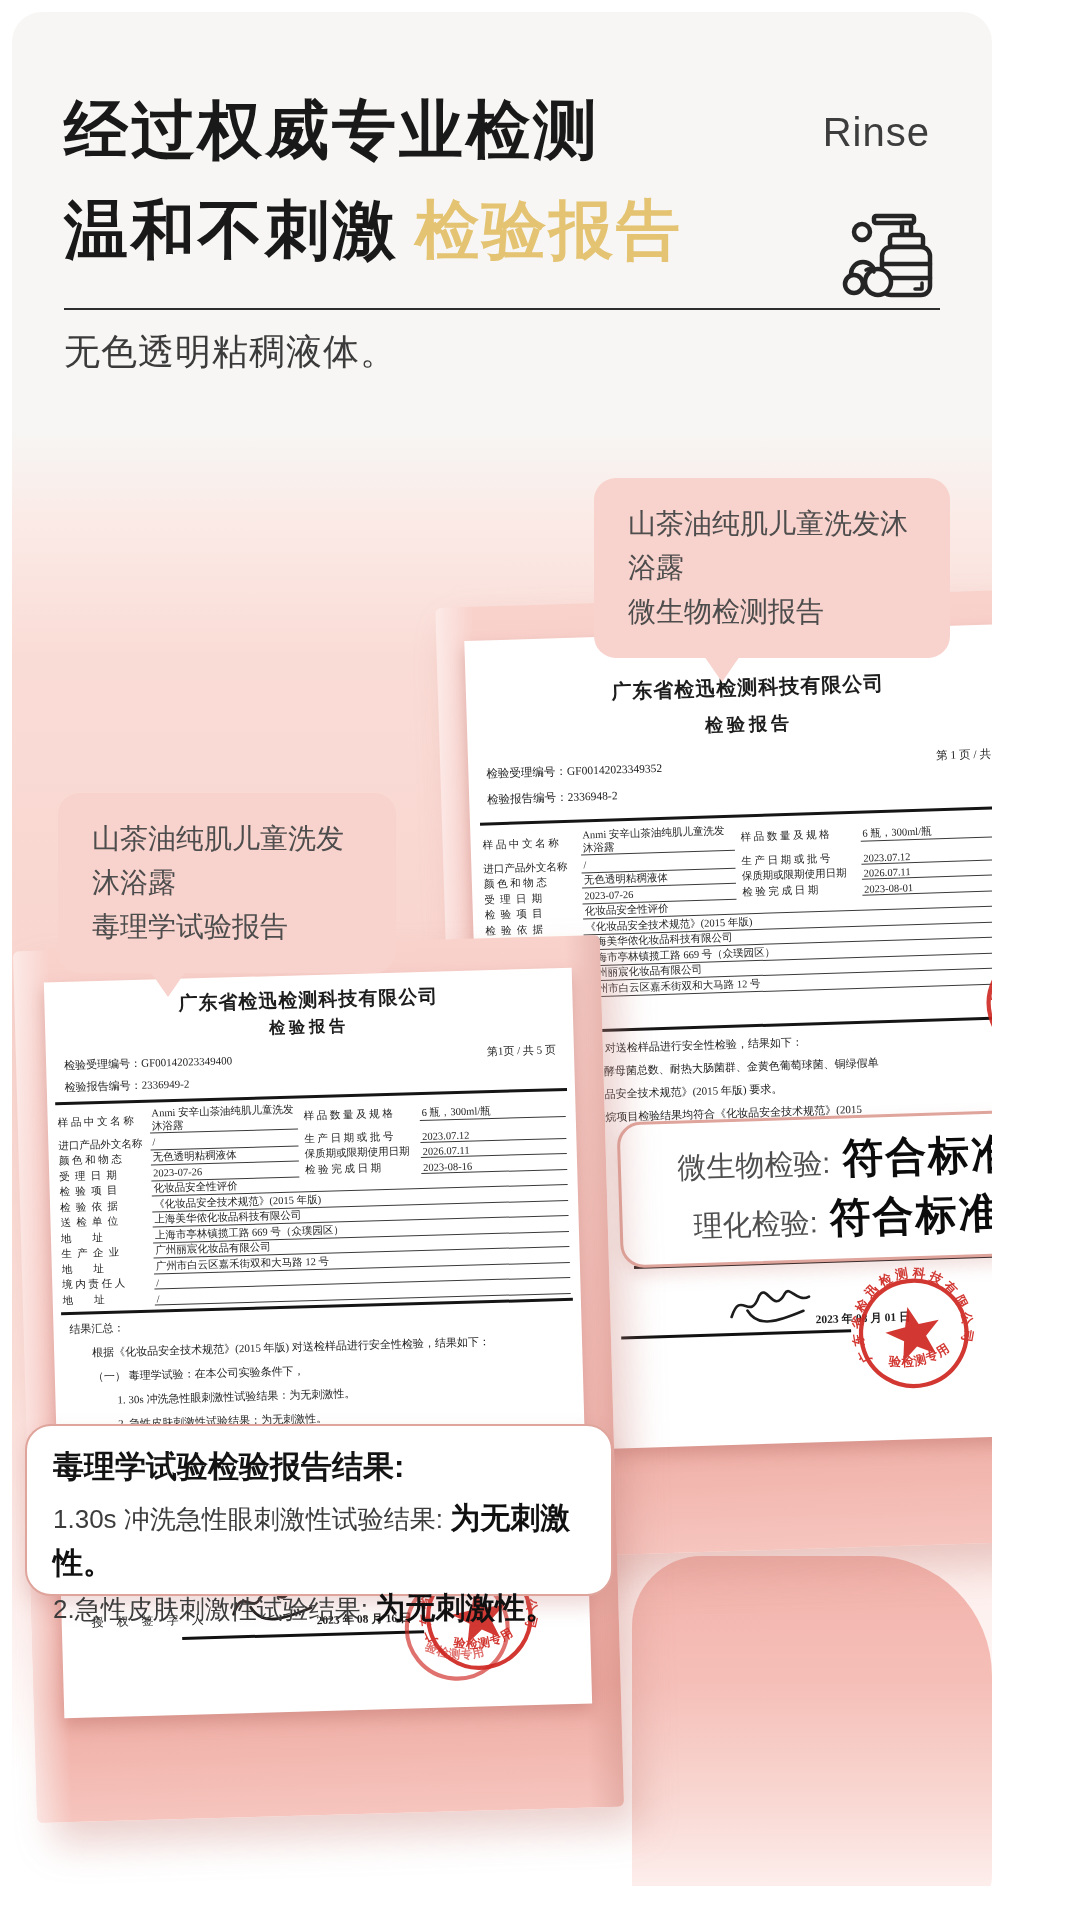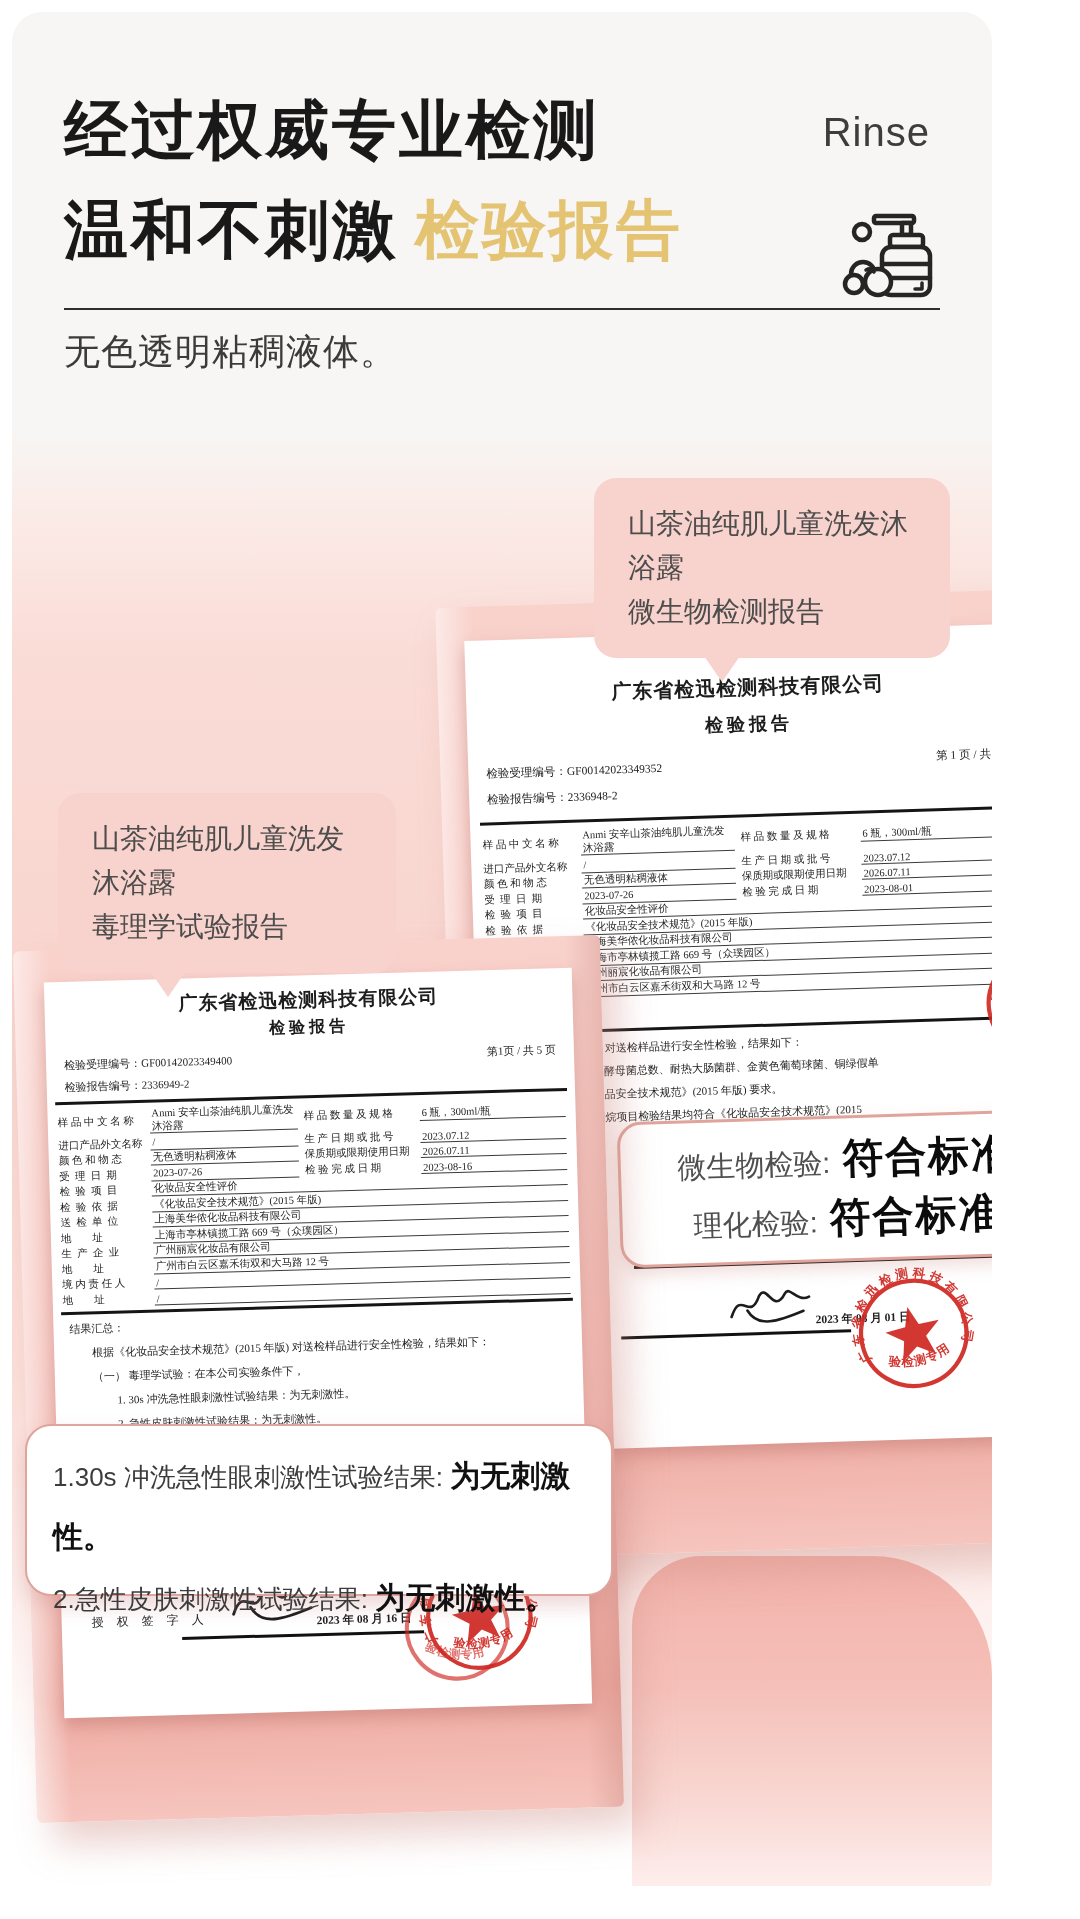--- a/index.html
+++ b/index.html
@@ -74,21 +74,21 @@
         border:3px solid #dfa49b;border-radius:24px;box-shadow:0 8px 16px rgba(200,130,125,.25);
         display:flex;flex-direction:column;justify-content:center;align-items:center;gap:4px;
         font-family:"Liberation Sans",sans-serif;}
   .micro-row{display:flex;align-items:baseline;gap:12px;}
   .micro-label{font-size:29px;color:#4f4f4f;}
   .micro-value{font-size:41px;font-weight:700;color:#0c0c0c;letter-spacing:2px;}
   .tox-card{position:absolute;left:13px;top:1412px;width:588px;height:172px;background:#ffffff;
         border:2px solid #dfa49b;border-radius:26px;box-shadow:0 10px 20px rgba(200,130,125,.30);
         padding:20px 26px;box-sizing:border-box;font-family:"Liberation Sans",sans-serif;z-index:6;}
   .tox-title{font-size:31px;font-weight:700;color:#141414;margin-bottom:8px;}
-  .tox-line{font-size:26px;color:#3c3c3c;line-height:60px;}
+  .tox-line{font-size:26px;color:#3c3c3c;line-height:44px;}
   .tox-line b{font-size:30px;color:#101010;}
 
   
   .sig{position:absolute;}
   .signline{position:absolute;height:3px;background:#111;}
   .date{position:absolute;font-size:11.5px;font-weight:700;font-family:"Liberation Serif",serif;}
   .signer{position:absolute;font-size:12px;letter-spacing:5px;font-family:"Liberation Serif",serif;}
   .stamp{position:absolute;}
 
   
@@ -302,20 +302,21 @@
       </span>
     </div>
   </div>
 
   <div class="bubble bubble-left z5">
     <div>山茶油纯肌儿童洗发沐浴露</div>
     <div>毒理学试验报告</div>
   </div>
 
   <div class="tox-card">
+    <div class="tox-title">毒理学试验检验报告结果:</div>
     <div class="tox-line">
       <span>1.30s 冲洗急性眼刺激性试验结果:</span>
       <b>为无刺激性。</b>
     </div>
     <div class="tox-line">
       <span>2.急性皮肤刺激性试验结果:</span>
       <b>为无刺激性。</b>
     </div>
   </div>
 

